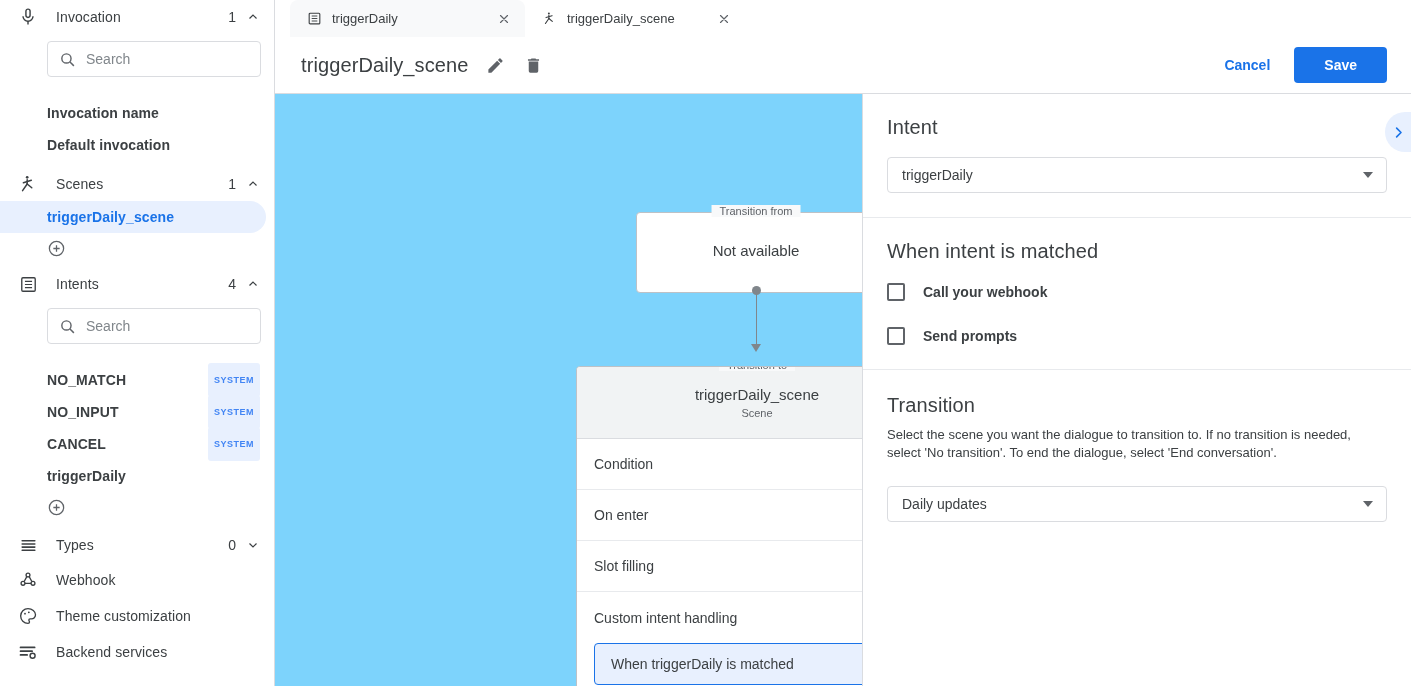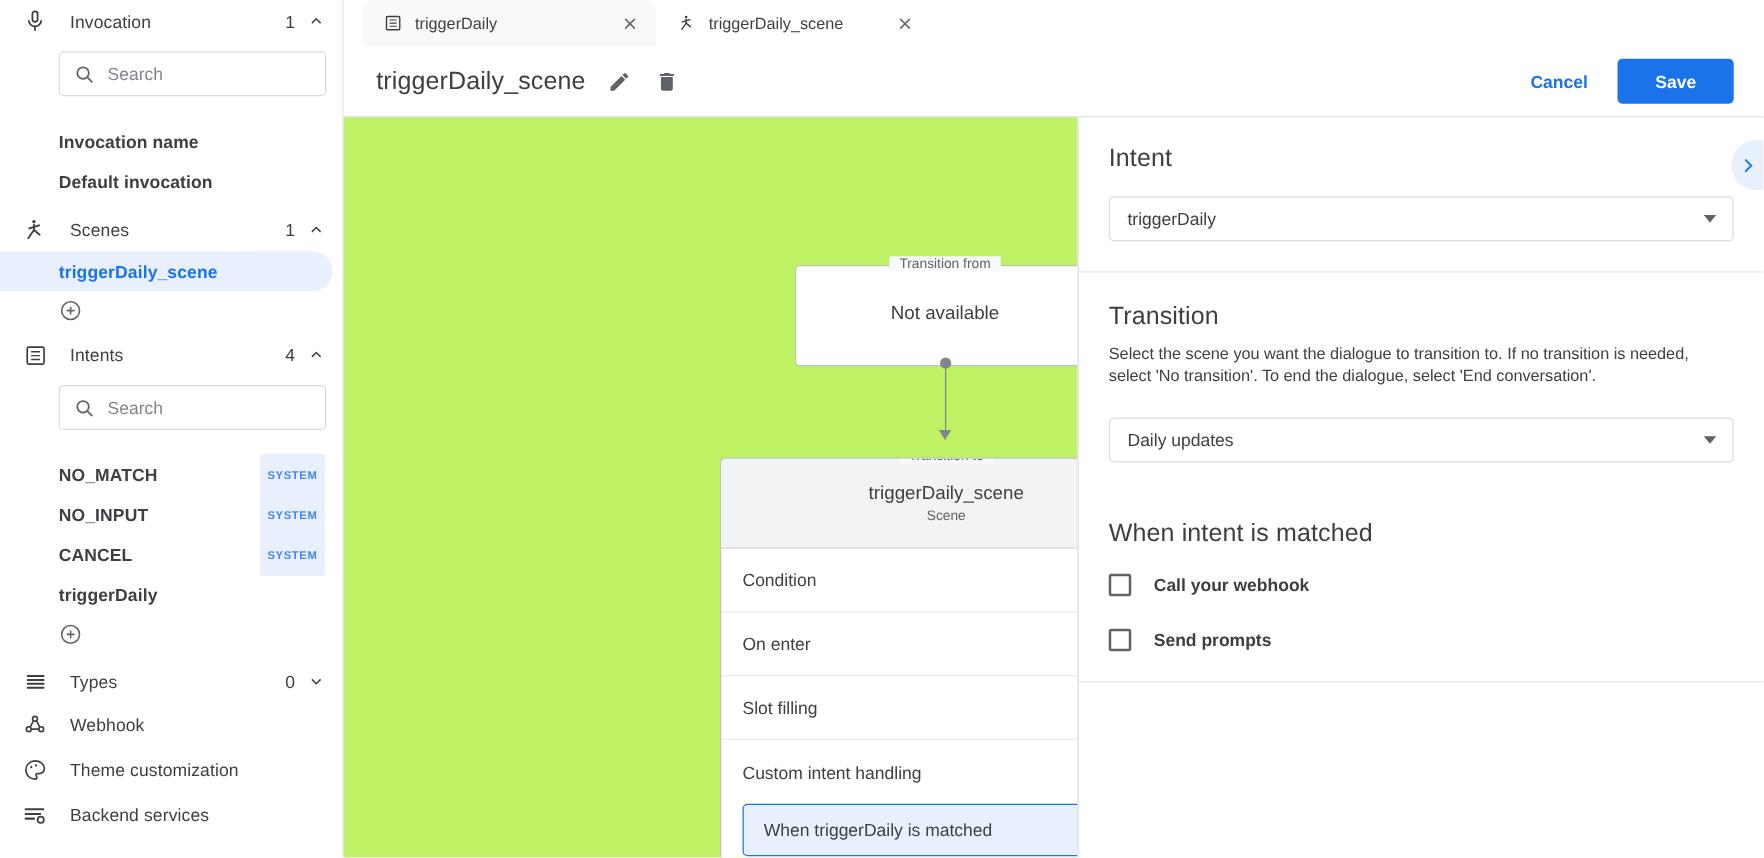--- a/index.html
+++ b/index.html
@@ -136,21 +136,21 @@
     background: #1a73e8; border: 0; cursor: pointer;
     padding: 10px 30px; border-radius: 4px; margin-left: 12px;
     font-family: "Liberation Sans", sans-serif;
   }
 
   .body-row { flex: 1 1 auto; display: flex; position: relative; min-height: 0;}
 
   
   .canvas {
     flex: 1 1 auto; position: relative;
-    background: #bef264;
+    background: #7dd3fc;
     overflow: hidden;
   }
 
   .fieldset {
     position: absolute;
     border: 1px solid #bdc1c6;
     border-radius: 4px;
     background: #ffffff;
   }
   .fs-legend {
@@ -527,37 +527,37 @@
         </div>
 
         <div class="rp-section">
           <div class="rp-h">Intent</div>
           <div class="select">
             <span class="sel-val">triggerDaily</span>
             <span class="caret"></span>
           </div>
         </div>
 
+        <div class="rp-section">
+          <div class="rp-h">When intent is matched</div>
+          <div class="cbrow" style="margin-top:20px">
+            <span class="cbox"></span>
+            <span class="cblabel">Call your webhook</span>
+          </div>
+          <div class="cbrow" style="margin-top:26px">
+            <span class="cbox"></span>
+            <span class="cblabel">Send prompts</span>
+          </div>
+        </div>
+
         <div class="rp-section last" style="padding-top:24px">
           <div class="rp-h">Transition</div>
           <div class="rp-desc">Select the scene you want the dialogue to transition to. If no transition is needed, select 'No transition'. To end the dialogue, select 'End conversation'.</div>
           <div class="select" style="margin-top:24px">
             <span class="sel-val">Daily updates</span>
             <span class="caret"></span>
           </div>
         </div>
-
-        <div class="rp-section">
-          <div class="rp-h">When intent is matched</div>
-          <div class="cbrow" style="margin-top:20px">
-            <span class="cbox"></span>
-            <span class="cblabel">Call your webhook</span>
-          </div>
-          <div class="cbrow" style="margin-top:26px">
-            <span class="cbox"></span>
-            <span class="cblabel">Send prompts</span>
-          </div>
-        </div>
       </div>
 
     </div>
   </div>
 </div>
 
 </body></html>

